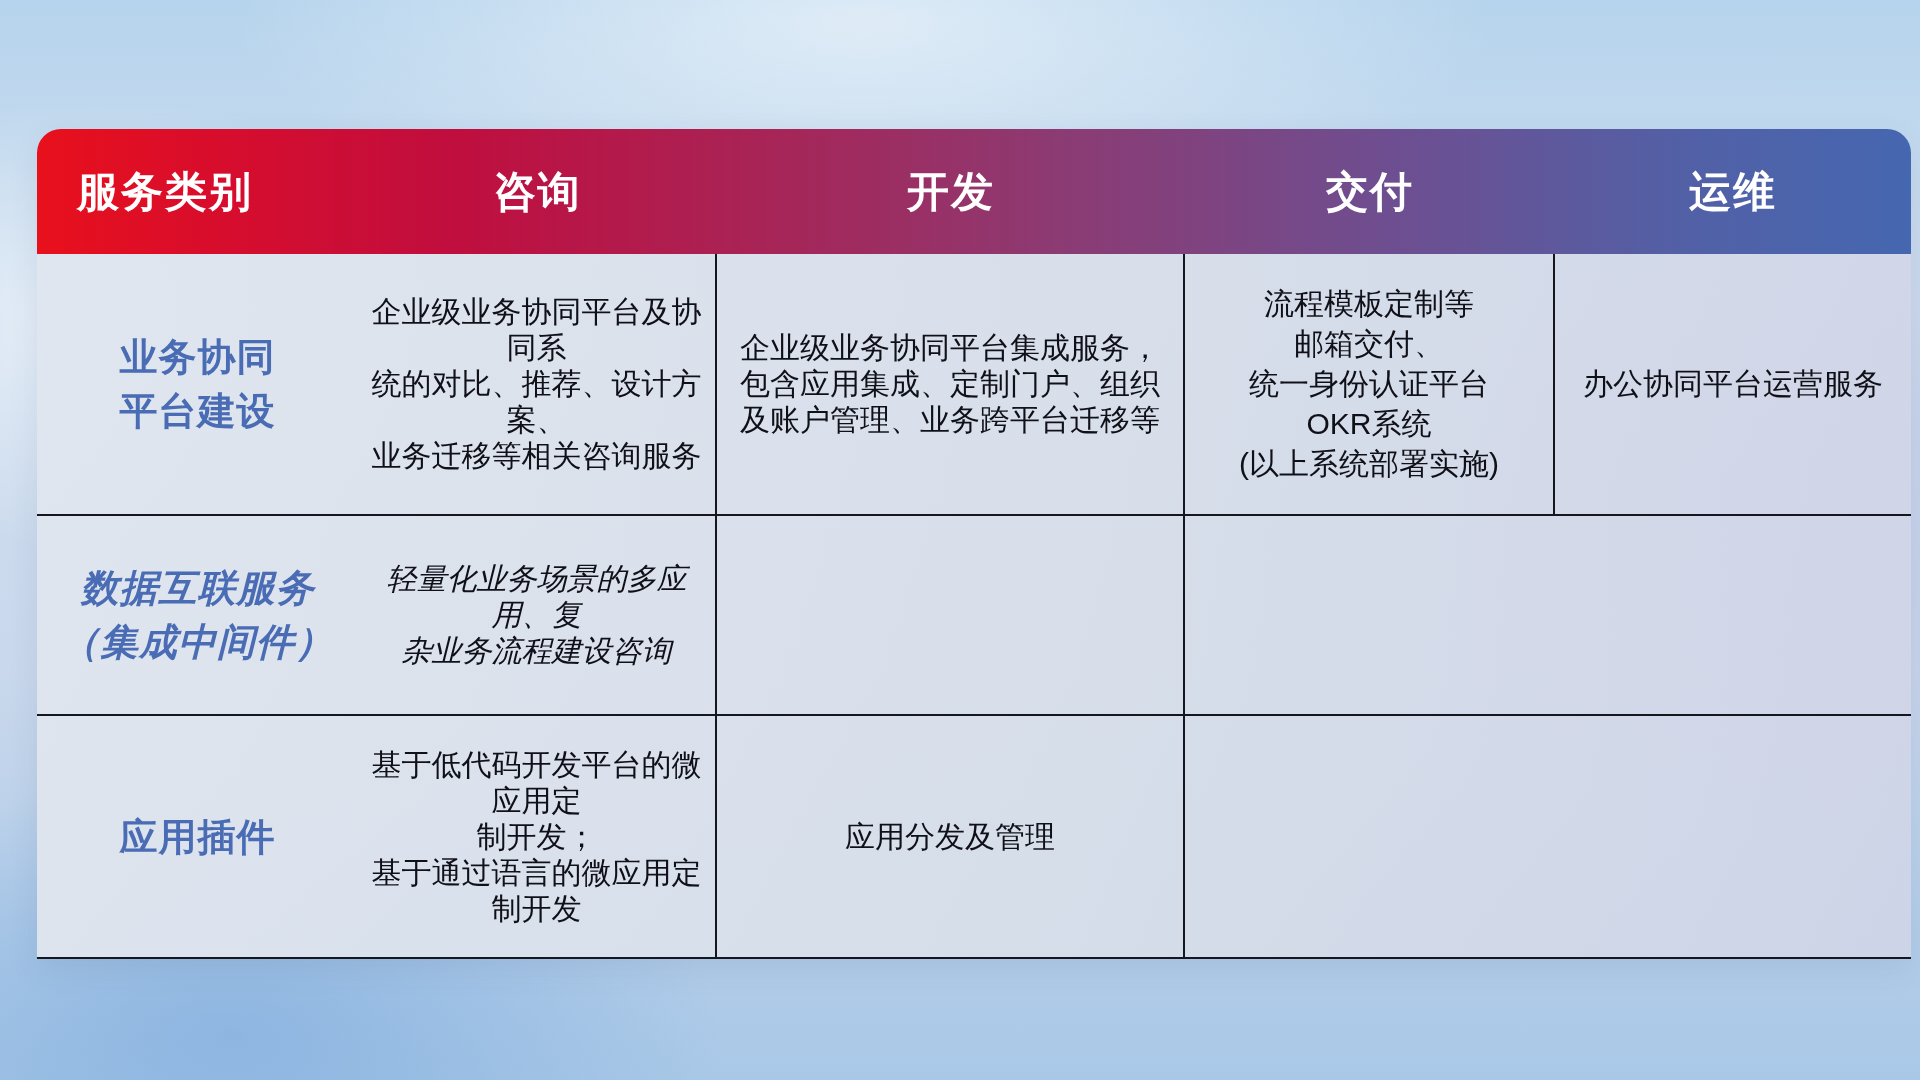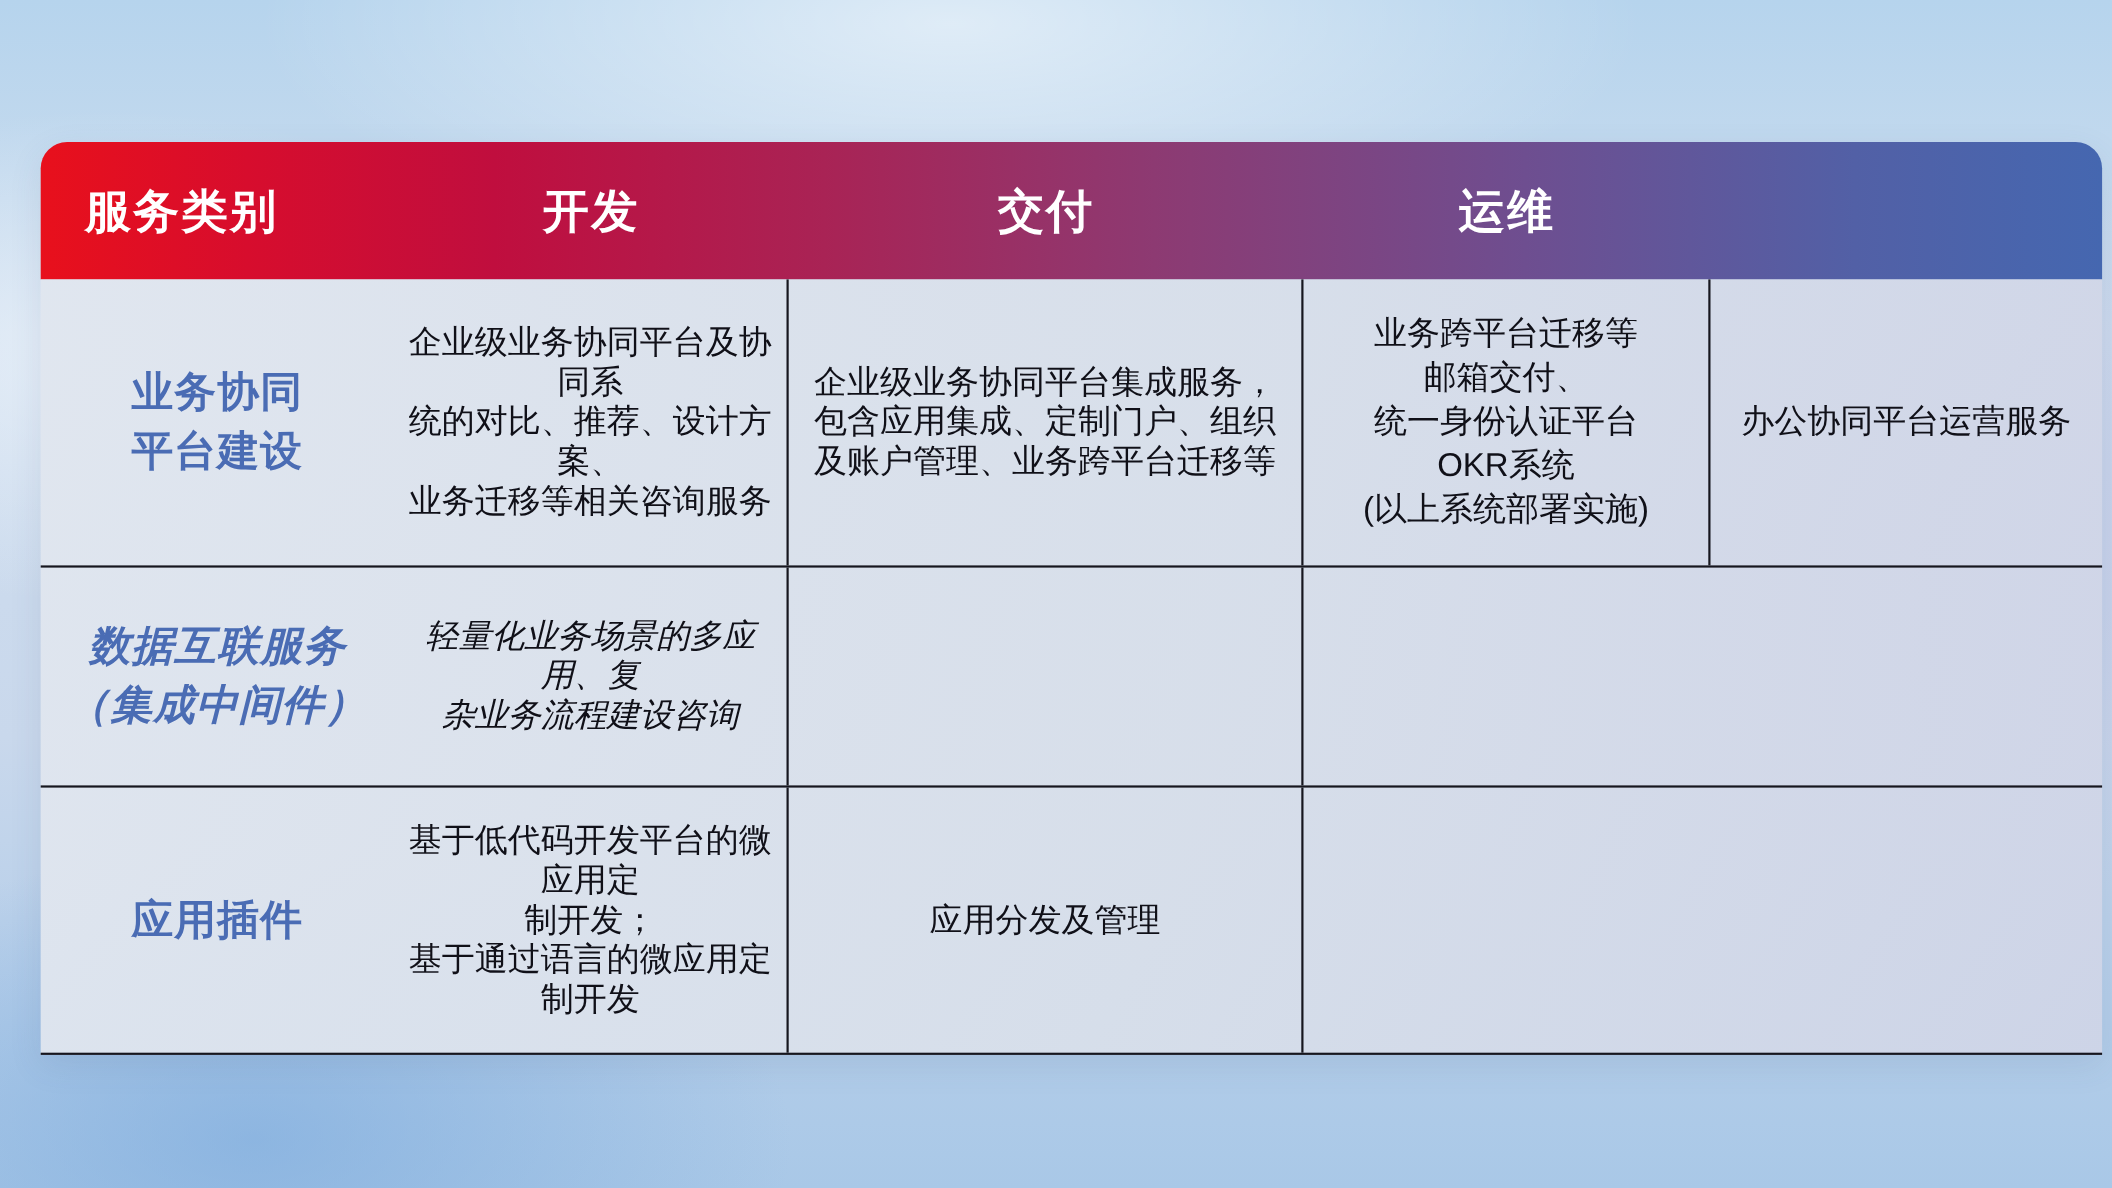--- a/index.html
+++ b/index.html
@@ -62,37 +62,38 @@
   .delivery-tight{ line-height:40px !important; }
 </style>
 </head>
 <body>
 
 <div class="page">
   <div class="service-table">
 
     <div class="table-header grid-row">
       <div class="header-cell first">服务类别</div>
+      <div class="header-cell">咨询</div>
       <div class="header-cell">开发</div>
       <div class="header-cell">交付</div>
       <div class="header-cell">运维</div>
     </div>
 
     <div class="table-body">
 
       <div class="body-row grid-row row-1">
         <div class="category-cell">业务协同
 平台建设</div>
         <div>企业级业务协同平台及协同系
 统的对比、推荐、设计方案、
 业务迁移等相关咨询服务</div>
         <div>企业级业务协同平台集成服务，
 包含应用集成、定制门户、组织
 及账户管理、业务跨平台迁移等</div>
-        <div class="delivery-tight">业务跨平台迁移等
+        <div class="delivery-tight">流程模板定制等
 邮箱交付、
 统一身份认证平台
 OKR系统
 (以上系统部署实施)</div>
         <div>办公协同平台运营服务</div>
       </div>
 
       <div class="body-row grid-row row-2">
         <div class="category-cell">数据互联服务
 （集成中间件）</div>

